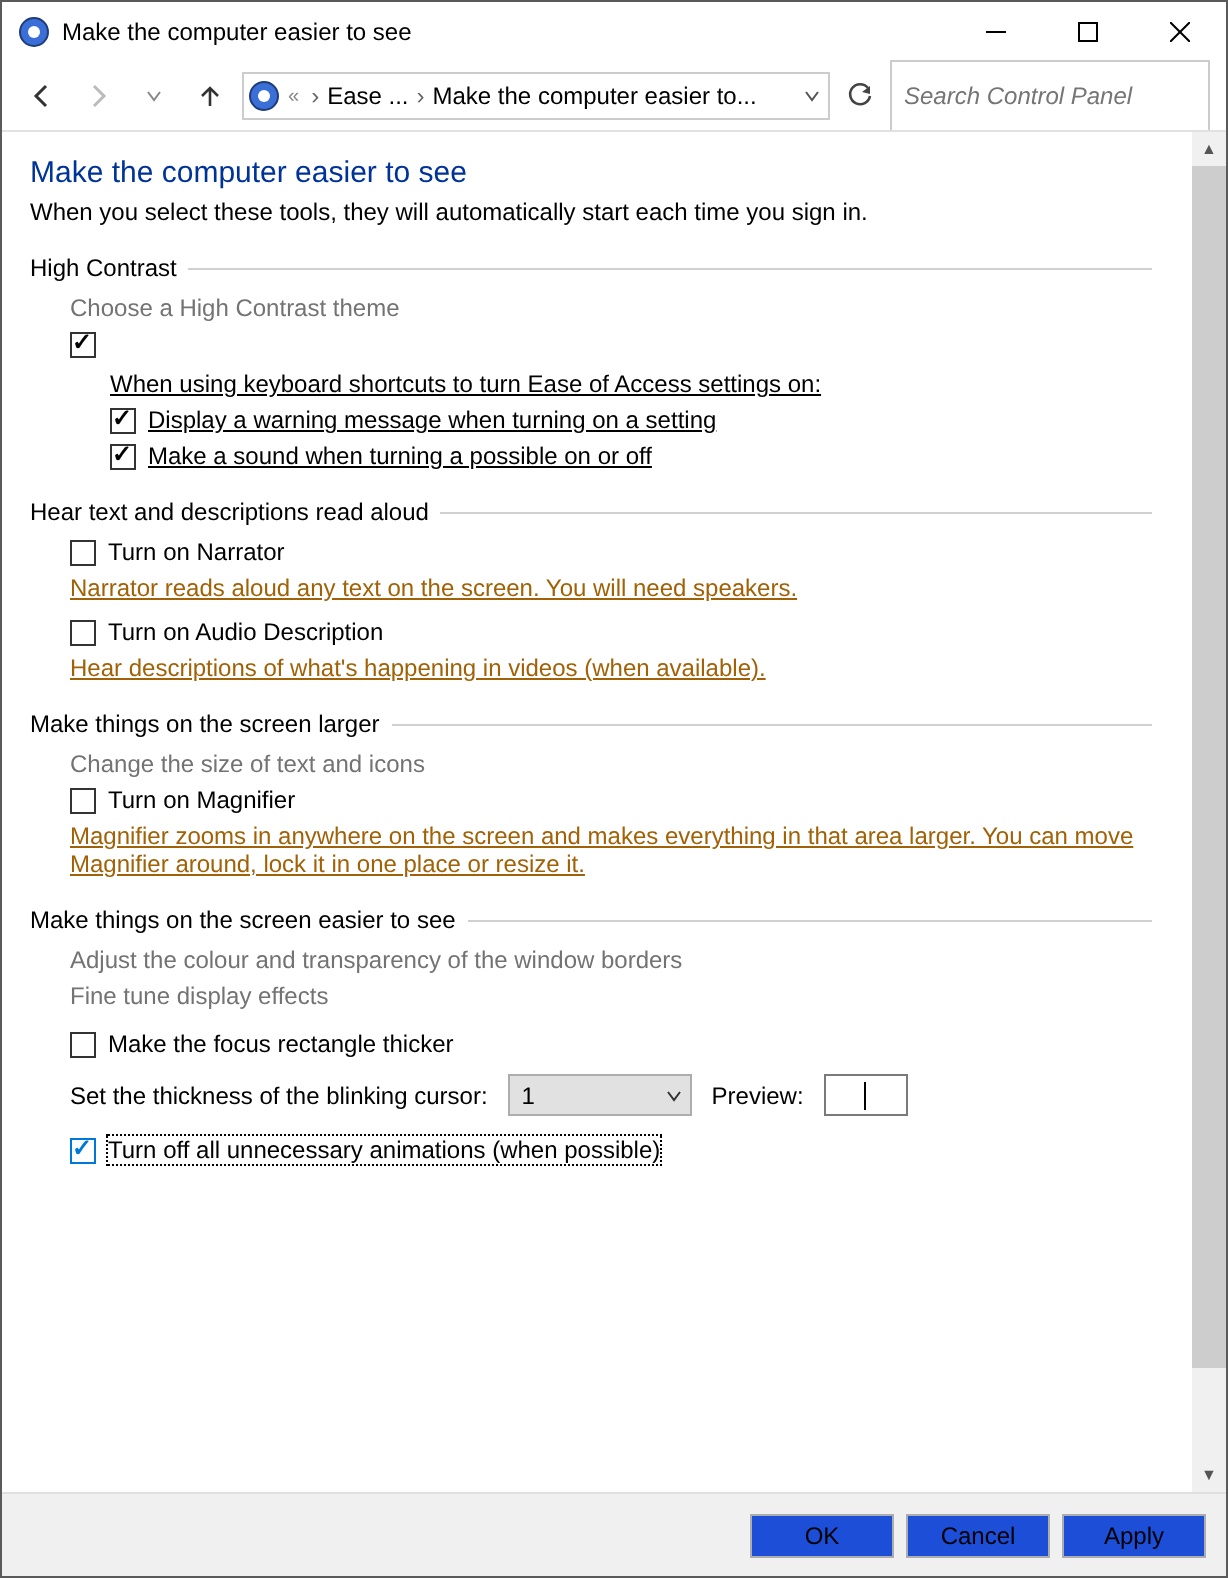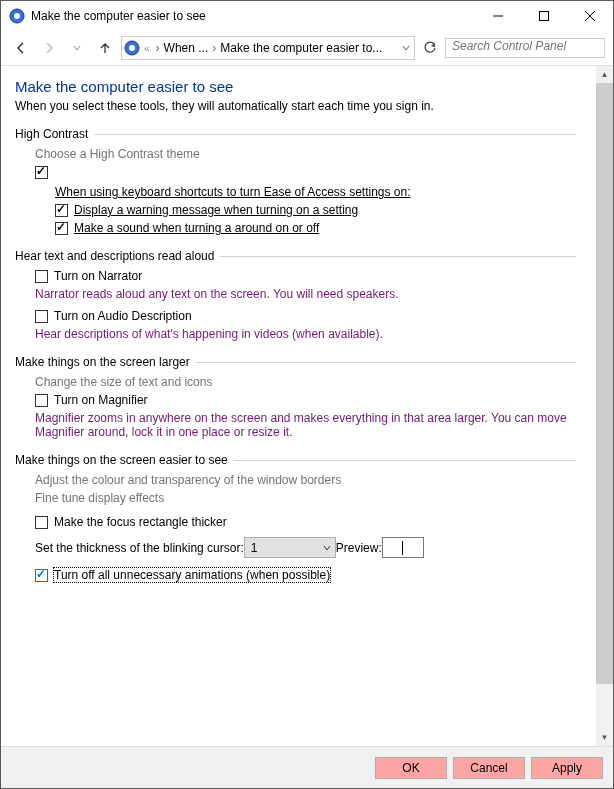--- a/index.html
+++ b/index.html
@@ -11,21 +11,21 @@
 .titlebar .btn { width: 46px; height: 30px; display: flex; align-items: center; justify-content: center; }
 .navbar { display: flex; align-items: center; height: 34px; padding: 0 8px; gap: 4px; }
 .nav-arrow { width: 24px; height: 24px; display: flex; align-items: center; justify-content: center; color: #666; }
 .nav-arrow.enabled { color: #000; }
 .addressbar { flex: 1; display: flex; align-items: center; border: 1px solid #ccc; height: 24px; padding: 0 2px; gap: 4px; }
 .addr-icon { width: 16px; height: 16px; }
 .breadcrumb { flex: 1; display: flex; align-items: center; gap: 2px; font-size: 12px; overflow: hidden; white-space: nowrap; }
 .breadcrumb .sep { color: #666; margin: 0 2px; }
 .addr-drop { color: #666; padding: 0 2px; }
 .refresh { width: 22px; height: 22px; display: flex; align-items: center; justify-content: center; color: #444; }
-.searchbox { width: 160px; height: 20px; border: 1px solid #ccc; display: flex; align-items: flex-start; padding: 0 6px; color: #777; gap:4px; }
+.searchbox { width: 160px; height: 36px; border: 1px solid #ccc; display: flex; align-items: center; padding: 0 6px; color: #777; gap:4px; }
 .searchbox input { border: none; outline: none; flex: 1; font-size: 12px; font-style: italic; color: #777; background: transparent; }
 .hr { height: 1px; background: #e1e1e1; }
 .content-wrap { flex: 1; display: flex; overflow: hidden; }
 .content { flex: 1; overflow-y: auto; padding: 12px 20px 12px 14px; }
 .scrollbar { width: 17px; background: #f0f0f0; display: flex; flex-direction: column; }
 .sb-btn { height: 17px; display: flex; align-items: center; justify-content: center; color: #555; font-size: 8px; }
 .sb-thumb { background: #cdcdcd; flex: 0.93; margin: 0; }
 .sb-track { flex: 0.07; }
 h1 { color: #003399; font-size: 15px; font-weight: normal; margin-bottom: 4px; }
 .subtitle { margin-bottom: 14px; }
@@ -34,27 +34,27 @@
 .section-head .label { white-space: nowrap; margin-right: 6px; }
 .section-head .rule { flex: 1; height: 1px; background: #d0d0d0; }
 .link { color: #737373; cursor: pointer; }
 .row { display: flex; align-items: flex-start; margin: 4px 0; }
 .chk { width: 13px; height: 13px; border: 1px solid #333; margin-right: 6px; flex-shrink: 0; position: relative; background: #fff; margin-top: 1px; }
 .chk.checked::after { content: "✓"; position: absolute; top: -3px; left: 0px; font-size: 12px; font-weight: bold; }
 .chk.checked.blue { border-color: #0078d7; }
 .chk.checked.blue::after { color: #0078d7; }
 .ind1 { margin-left: 20px; }
 .ind2 { margin-left: 40px; text-decoration: underline; }
-.desc { margin-left: 20px; margin-top: 2px; margin-bottom: 8px; color: #701a75; }
-.cursor-row { display: flex; align-items: center; margin: 8px 0 10px 20px; }
+.desc { margin-left: 20px; margin-top: 2px; margin-bottom: 8px; color: #a16207; text-decoration: underline; }
+.cursor-row { display: flex; align-items: center; gap: 10px; margin: 8px 0 10px 20px; }
 .select { border: 1px solid #adadad; background: #e1e1e1; height: 21px; width: 92px; display: flex; align-items: center; justify-content: space-between; padding: 0 4px 0 6px; font-size: 12px; }
 .preview-box { border: 1px solid #7a7a7a; width: 42px; height: 21px; display: flex; align-items: center; justify-content: center; }
 .preview-box .cur { width: 1px; height: 14px; background: #000; }
 .footer { height: 42px; border-top: 1px solid #dfdfdf; display: flex; align-items: center; justify-content: flex-end; padding: 0 10px; gap: 6px; background: #f0f0f0; }
-.fbtn { width: 72px; height: 22px; border: 1px solid #adadad; background: #fca5a5; font-size: 12px; display: flex; align-items: center; justify-content: center; cursor: pointer; }
+.fbtn { width: 72px; height: 22px; border: 1px solid #adadad; background: #1d4ed8; font-size: 12px; display: flex; align-items: center; justify-content: center; cursor: pointer; }
 .dotted { outline: 1px dotted #000; outline-offset: 0px; }
 svg { display: block; }
 </style>
 </head>
 <body>
 
 <div class="titlebar">
   <span class="icon">
     <svg width="16" height="16" viewBox="0 0 16 16">
         <circle cx="8" cy="8" r="7" fill="#3a6fd8" stroke="#1d3c78" stroke-width="1"></circle>
@@ -106,21 +106,21 @@
   <div class="addressbar">
     <span class="addr-icon">
         <svg width="16" height="16" viewBox="0 0 16 16">
           <circle cx="8" cy="8" r="7" fill="#3a6fd8" stroke="#1d3c78"></circle>
           <circle cx="8" cy="8" r="3" fill="#fff"></circle>
         </svg>
       </span>
     <span style="color:#888;font-size:10px;">«</span>
     <div class="breadcrumb">
       <span class="sep">›</span>
-      <span>When ...</span>
+      <span>Ease ...</span>
       <span class="sep">›</span>
       <span>Make the computer easier to...</span>
     </div>
     <span class="addr-drop">
         <svg width="8" height="8" viewBox="0 0 8 8">
           <path d="M1 2 L4 6 L7 2" fill="none" stroke="#555"></path>
         </svg>
       </span>
   </div>
   <div class="refresh">
@@ -156,21 +156,21 @@
     <div class="row ind1">
       <div class="chk checked"></div>
     </div>
     <div class="ind2" style="margin-top:6px;margin-bottom:4px;">When using keyboard shortcuts to turn Ease of Access settings on:</div>
     <div class="row ind2">
       <div class="chk checked"></div>
       <span>Display a warning message when turning on a setting</span>
     </div>
     <div class="row ind2">
       <div class="chk checked"></div>
-      <span>Make a sound when turning a around on or off</span>
+      <span>Make a sound when turning a possible on or off</span>
     </div>
   </div>
 
   <div class="section">
     <div class="section-head">
           <span class="label">Hear text and descriptions read aloud</span>
           <span class="rule"></span>
         </div>
     <div class="row ind1">
       <div class="chk"></div>

